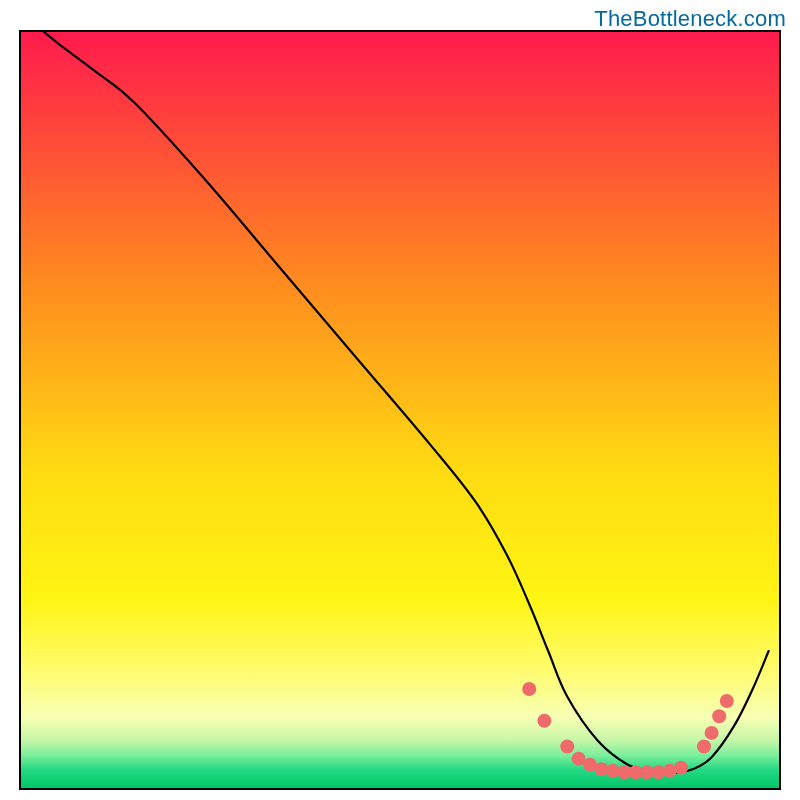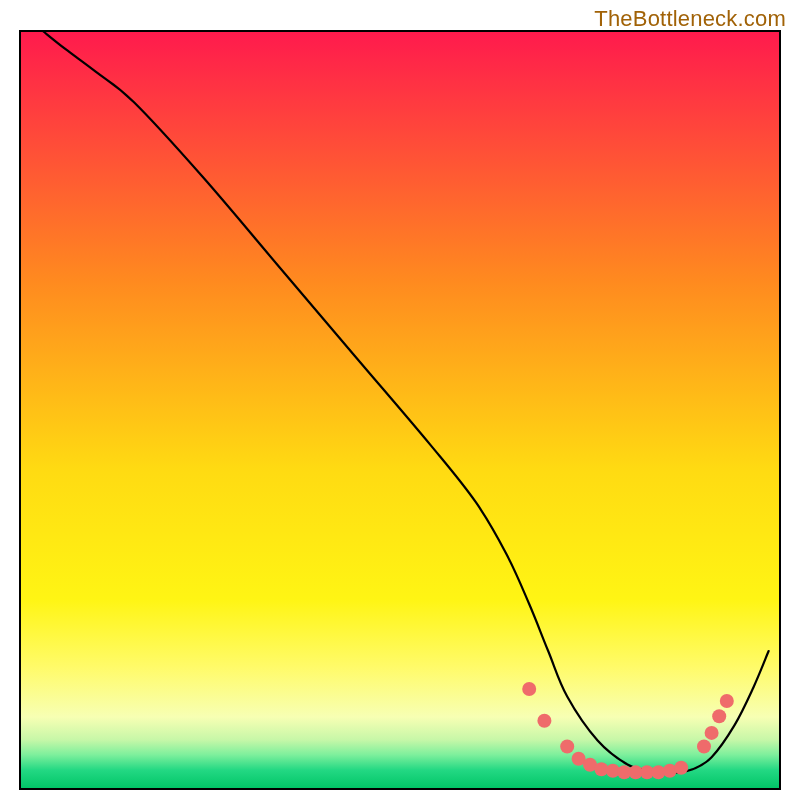--- a/index.html
+++ b/index.html
@@ -14,21 +14,21 @@
   .stage {
     position: relative;
     width: 800px;
     height: 800px;
   }
   .watermark {
     position: absolute;
     top: 6px;
     right: 14px;
     font-size: 22px;
-    color: #a16207;
+    color: #0369a1;
     letter-spacing: 0.2px;
   }
   svg.plot {
     position: absolute;
     left: 0;
     top: 0;
   }
 </style>
 </head>
 <body>

